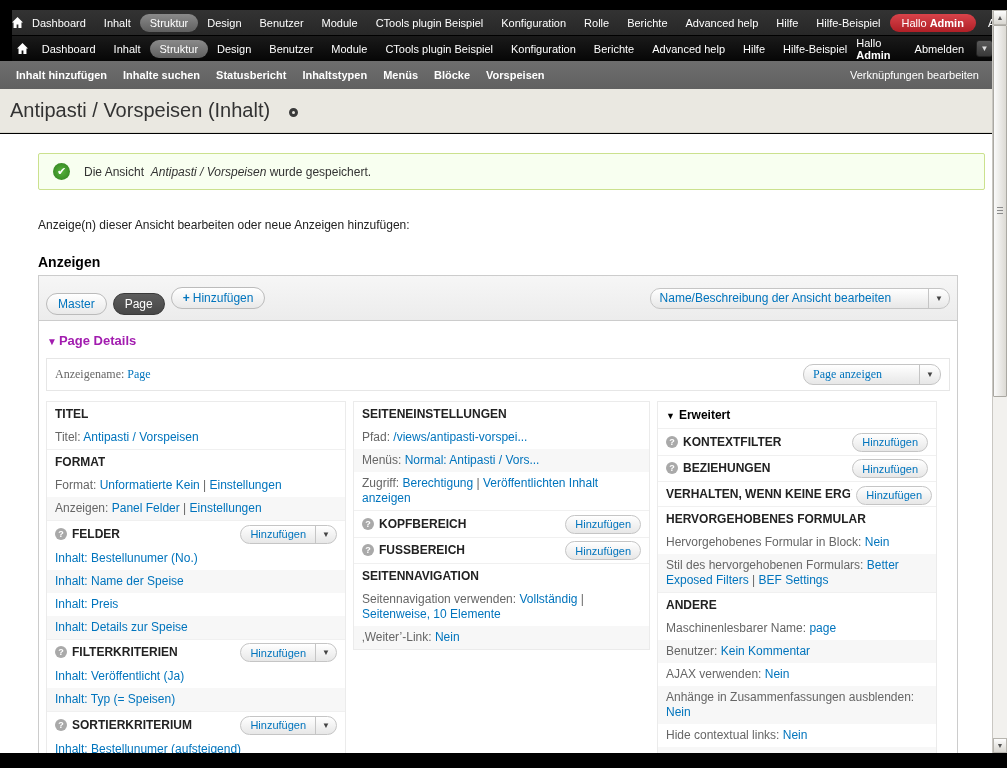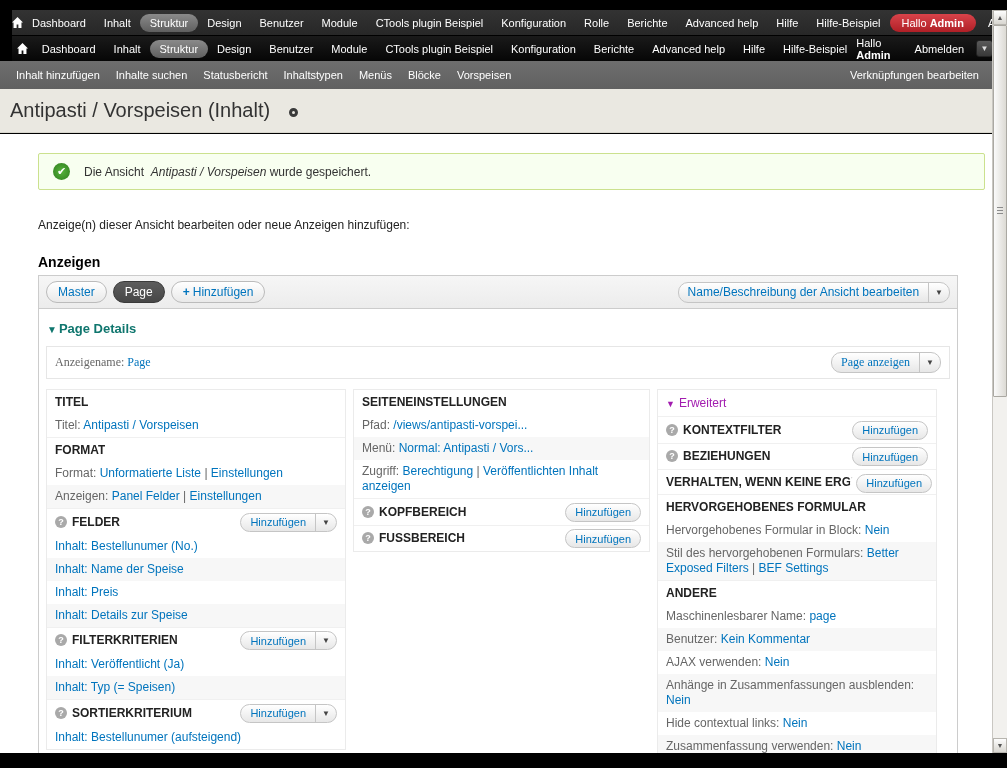--- a/index.html
+++ b/index.html
@@ -55,23 +55,23 @@
   .tab { font-size:12px; border-radius:11px; padding:3px 11px; margin-right:6px; cursor:pointer; white-space:nowrap; }
   .tab.plain { background:linear-gradient(#fff,#e9e9e9); border:1px solid #bbb; color:#0074bd; }
   .tab.active { background:linear-gradient(#5d5d5d,#474747); border:1px solid #3a3a3a; color:#fff; }
   .plus { font-weight:bold; margin-right:3px; }
   .tabbar-right { margin-left:auto; }
 
   .pill-btn { display:inline-flex; align-items:center; background:linear-gradient(#fff,#e7e7e7); border:1px solid #c5c5c5;
               border-radius:10px; font-size:11px; color:#0074bd; cursor:pointer; overflow:hidden; height:19px; }
   .pill-btn .lbl { padding:0 9px; white-space:nowrap; }
   .pill-btn .arrow { border-left:1px solid #c5c5c5; padding:0 6px; color:#444; font-size:8px; height:100%; display:flex; align-items:center; }
-  .pill-btn.big { height:21px; font-size:12px; }
-
-  .pd-heading { padding:12px 8px 8px 8px; color:#0f766e; font-size:13px; font-weight:bold; cursor:pointer; }
+  .pill-btn.big { height:21px; font-size:12px;gap:28px; }
+
+  .pd-heading { padding:12px 8px 8px 8px; color:#a21caf; font-size:13px; font-weight:bold; cursor:pointer; }
   .pd-heading .tri { font-size:10px; margin-right:2px; }
 
   .namebar { margin:2px 7px 10px 7px; border:1px solid #e6e6e6; padding:5px 8px; display:flex; align-items:center; font-size:12px; color:#666;font-family:Liberation Serif, serif; }
   .namebar a { color:#0074bd; cursor:pointer; }
   .namebar .spacer { margin-left:auto; }
 
   .columns { margin:8px 20px 0 7px; display:grid; grid-template-columns:300px 297px 1fr; gap:7px; align-items:start; }
   .col { border:1px solid #ebebeb; background:#fff; }
 
   .bucket { border-top:1px solid #f0f0f0; }
@@ -80,21 +80,21 @@
   .bucket-title { font-size:12px; font-weight:bold; color:#222; white-space:nowrap; overflow:hidden; }
   .help-icon { width:12px; height:12px; border-radius:50%; background:#a9a9a9; color:#fff; font-size:9px; font-weight:bold;
                display:inline-flex; align-items:center; justify-content:center; margin-right:5px; flex:0 0 12px; cursor:pointer; }
   .bucket-head .btn-wrap { margin-left:auto; padding-left:6px; }
   .bucket-head.overlap .btn-wrap { position:absolute; right:4px; top:3px; background:#fff; border-radius:10px; }
 
   .vrow { padding:4px 8px; font-size:12px; color:#666; line-height:15px; cursor:pointer; }
   .vrow.even { background:#f7f7f7; }
   .vrow a, .vrow .lnk { color:#0074bd; }
 
-  .expander-row { padding:6px 8px; font-size:12px; color:#a21caf; font-weight:normal; cursor:pointer; }
+  .expander-row { padding:6px 8px; font-size:12px; color:#000000; font-weight:bold; cursor:pointer; }
   .expander-row .tri { font-size:9px; margin-right:4px; }
 
   
   .vscroll { position:absolute; right:0; top:10px; height:743px; width:15px; background:#f2f1ee; border-left:1px solid #c9c7c2; z-index:50; }
   .sb-btn { height:15px; background:linear-gradient(#fdfdfd,#d8d6d0); border:1px solid #b7b5af; color:#555; font-size:7px;
             display:flex; align-items:center; justify-content:center; cursor:pointer; }
   .sb-btn.down { position:absolute; bottom:0; left:0; right:0; }
   .sb-thumb { position:absolute; top:15px; left:0; right:0; height:372px; background:linear-gradient(90deg,#fafafa,#dcdad4);
               border:1px solid #aaa8a2; border-radius:1px; cursor:grab; }
   .sb-grip { position:absolute; top:50%; left:3px; right:3px; height:8px; transform:translateY(-50%);
@@ -161,21 +161,21 @@
       <span class="bold">Admin</span>
     </span>
     <a class="tb-logout">Abmelden</a>
     <span class="tb-caret-btn">
         <span>▼</span>
       </span>
   </div>
 </div>
 
 <div class="shortcuts">
-  <nav style="display:flex;align-items:center;">
+  <nav style="display:flex;align-items:center;font-weight:bold;">
       <a class="sc-item">Inhalt hinzufügen</a>
       <a class="sc-item">Inhalte suchen</a>
       <a class="sc-item">Statusbericht</a>
       <a class="sc-item">Inhaltstypen</a>
       <a class="sc-item">Menüs</a>
       <a class="sc-item">Blöcke</a>
       <a class="sc-item">Vorspeisen</a>
     </nav>
   <a class="sc-edit">Verknüpfungen bearbeiten</a>
 </div>
@@ -195,21 +195,21 @@
       <span>wurde gespeichert.</span>
     </span>
   </div>
 
   <p class="intro">Anzeige(n) dieser Ansicht bearbeiten oder neue Anzeigen hinzufügen:</p>
 
   <h2 class="displays-heading">Anzeigen</h2>
 
   <div class="views-box">
     <div class="tabbar">
-      <span id="tabs-holder" style="display:flex;align-items:center;">
+      <span id="tabs-holder" style="display:flex;align-items:center;margin-top:12px;">
           <span class="tab plain">Master</span>
           <span class="tab active">Page</span>
         </span>
       <span class="tab plain">
         <span class="plus">+</span><span>Hinzufügen</span>
       </span>
       <span class="tabbar-right">
         <span class="pill-btn big">
           <span class="lbl">Name/Beschreibung der Ansicht bearbeiten</span>
           <span class="arrow">▼</span>
@@ -236,21 +236,21 @@
           <div class="bucket">
             <div class="bucket-head">
               <span class="bucket-title">TITEL</span>
             </div>
             <div class="vrow odd"><span>Titel: </span><span class="lnk">Antipasti / Vorspeisen</span></div>
           </div>
           <div class="bucket">
             <div class="bucket-head">
               <span class="bucket-title">FORMAT</span>
             </div>
-            <div class="vrow odd"><span>Format: </span><span class="lnk">Unformatierte Liste</span><span> | </span><span class="lnk">Einstellungen</span></div>
+            <div class="vrow odd"><span>Format: </span><span class="lnk">Unformatierte Kein</span><span> | </span><span class="lnk">Einstellungen</span></div>
             <div class="vrow even"><span>Anzeigen: </span><span class="lnk">Panel Felder</span><span> | </span><span class="lnk">Einstellungen</span></div>
           </div>
           <div class="bucket">
             <div class="bucket-head">
               <span class="help-icon">?</span>
               <span class="bucket-title">FELDER</span>
               <span class="btn-wrap"><span class="pill-btn">
                   <span class="lbl">Hinzufügen</span>
                   <span class="arrow">▼</span>
                 </span></span>
@@ -283,40 +283,47 @@
             </div>
             <div class="vrow odd"><span class="lnk">Inhalt: Bestellunumer (aufsteigend)</span></div>
           </div>
         </div>
         <div class="col">
           <div class="bucket">
             <div class="bucket-head">
               <span class="bucket-title">SEITENEINSTELLUNGEN</span>
             </div>
             <div class="vrow odd"><span>Pfad: </span><span class="lnk">/views/antipasti-vorspei...</span></div>
-            <div class="vrow even"><span>Menü: </span><span class="lnk">Normal: Antipasti / Vors...</span></div>
+            <div class="vrow even"><span>Menüs: </span><span class="lnk">Normal: Antipasti / Vors...</span></div>
             <div class="vrow odd"><span>Zugriff: </span><span class="lnk">Berechtigung</span><span> | </span><span class="lnk">Veröffentlichten Inhalt anzeigen</span></div>
           </div>
           <div class="bucket">
             <div class="bucket-head">
               <span class="help-icon">?</span>
               <span class="bucket-title">KOPFBEREICH</span>
               <span class="btn-wrap"><span class="pill-btn">
                   <span class="lbl">Hinzufügen</span>
                 </span></span>
             </div>
           </div>
           <div class="bucket">
             <div class="bucket-head">
               <span class="help-icon">?</span>
               <span class="bucket-title">FUSSBEREICH</span>
               <span class="btn-wrap"><span class="pill-btn">
                   <span class="lbl">Hinzufügen</span>
                 </span></span>
             </div>
+          </div>
+          <div class="bucket">
+            <div class="bucket-head">
+              <span class="bucket-title">SEITENNAVIGATION</span>
+            </div>
+            <div class="vrow odd"><span>Seitennavigation verwenden: </span><span class="lnk">Vollständig</span><span> | </span><span class="lnk">Seitenweise, 10 Elemente</span></div>
+            <div class="vrow even"><span>‚Weiter’-Link: </span><span class="lnk">Nein</span></div>
           </div>
         </div>
         <div class="col">
           <div class="bucket">
             <div class="expander-row"><span class="tri">▼</span>Erweitert</div>
           </div>
           <div class="bucket">
             <div class="bucket-head">
               <span class="help-icon">?</span>
               <span class="bucket-title">KONTEXTFILTER</span>

